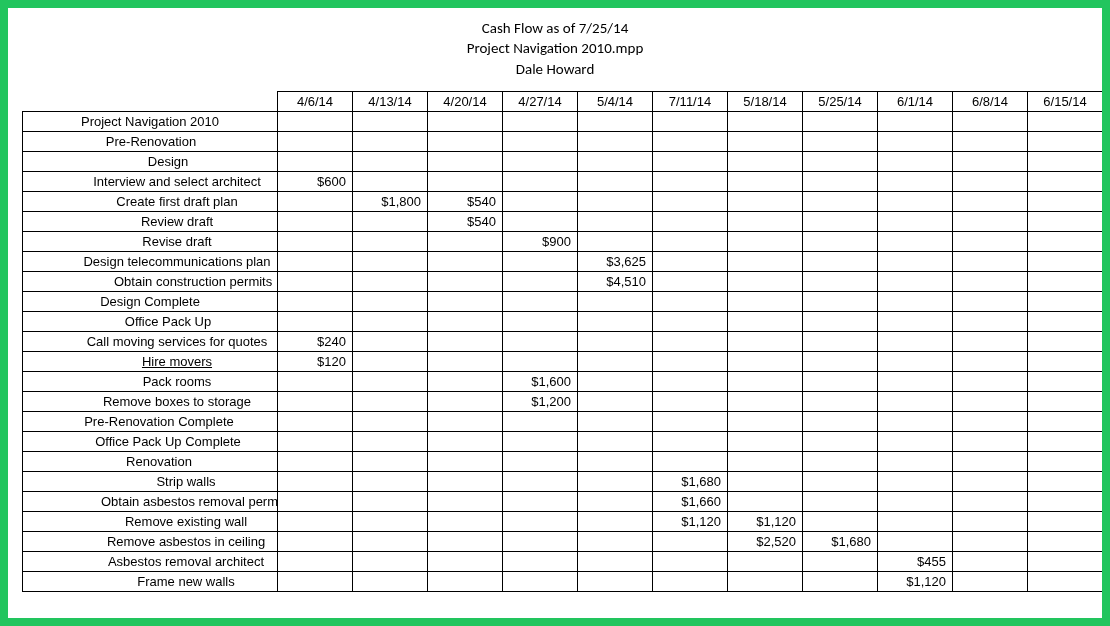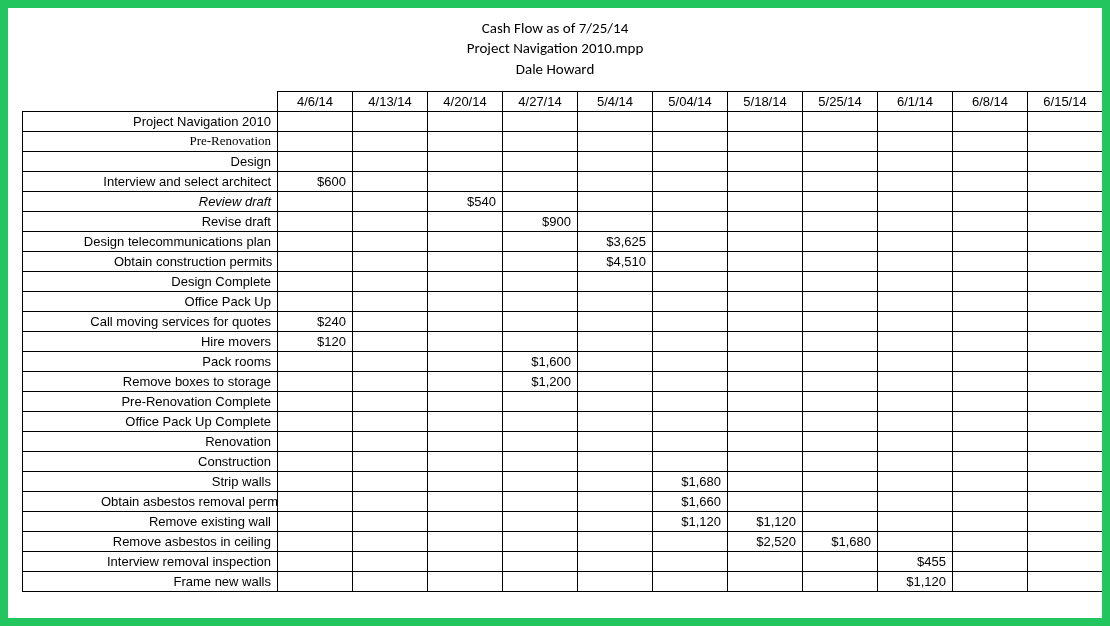--- a/index.html
+++ b/index.html
@@ -3,21 +3,21 @@
 <meta charset="utf-8">
 <style>
   html,body{margin:0;padding:0;background:#fff;font-family:"Segoe UI",Arial,sans-serif;font-size:13px;color:#000;}
   .page{box-sizing:border-box;width:1110px;height:626px;border:8px solid #22c55e;padding:10px 14px 0 14px;overflow:hidden;position:relative;}
   .header{text-align:center;font-size:15px;line-height:1.35;margin-bottom:12px;font-family:"Calibri","Segoe UI",Arial,sans-serif;}
   table{border-collapse:collapse;width:100%;table-layout:fixed;}
   th,td{border:1px solid #000;padding:1px 6px;height:17px;vertical-align:middle;font-size:13px;overflow:hidden;white-space:nowrap;}
   th{font-weight:normal;text-align:center;}
   thead th:first-child{border-top:none;border-left:none;}
   tbody td:first-child{border-left:1px solid #000;}
-  .task{text-align:right;}
+  .task{text-align:center;}
   .val{text-align:right;}
   col.namecol{width:255px;}
   col.datecol{width:75px;}
 </style>
 </head>
 <body>
 <div class="page">
   <div class="header">
     <div>Cash Flow as of 7/25/14</div>
     <div>Project Navigation 2010.mpp</div>
@@ -39,21 +39,21 @@
         <col class="datecol">
     </colgroup>
     <thead>
       <tr>
         <th></th>
         <th>4/6/14</th>
         <th>4/13/14</th>
         <th>4/20/14</th>
         <th>4/27/14</th>
         <th>5/4/14</th>
-        <th>5/04/14</th>
+        <th>7/11/14</th>
         <th>5/18/14</th>
         <th>5/25/14</th>
         <th>6/1/14</th>
         <th>6/8/14</th>
         <th>6/15/14</th>
       </tr>
     </thead>
     <tbody id="tbody">
         <tr>
           <td class="task" style="padding-left: 6px;">Project Navigation 2010</td>
@@ -63,21 +63,21 @@
           <td class="val"></td>
           <td class="val"></td>
           <td class="val"></td>
           <td class="val"></td>
           <td class="val"></td>
           <td class="val"></td>
           <td class="val"></td>
           <td class="val"></td>
         </tr>
         <tr>
-          <td class="task" style="padding-left: 8px; font-family: Liberation Serif, serif;">Pre-Renovation</td>
+          <td class="task" style="padding-left: 8px;">Pre-Renovation</td>
           <td class="val"></td>
           <td class="val"></td>
           <td class="val"></td>
           <td class="val"></td>
           <td class="val"></td>
           <td class="val"></td>
           <td class="val"></td>
           <td class="val"></td>
           <td class="val"></td>
           <td class="val"></td>
@@ -105,21 +105,35 @@
           <td class="val"></td>
           <td class="val"></td>
           <td class="val"></td>
           <td class="val"></td>
           <td class="val"></td>
           <td class="val"></td>
           <td class="val"></td>
           <td class="val"></td>
         </tr>
         <tr>
-          <td class="task" style="padding-left: 60px; font-style: italic;">Review draft</td>
+          <td class="task" style="padding-left: 60px;">Create first draft plan</td>
+          <td class="val"></td>
+          <td class="val">$1,800</td>
+          <td class="val">$540</td>
+          <td class="val"></td>
+          <td class="val"></td>
+          <td class="val"></td>
+          <td class="val"></td>
+          <td class="val"></td>
+          <td class="val"></td>
+          <td class="val"></td>
+          <td class="val"></td>
+        </tr>
+        <tr>
+          <td class="task" style="padding-left: 60px;">Review draft</td>
           <td class="val"></td>
           <td class="val"></td>
           <td class="val">$540</td>
           <td class="val"></td>
           <td class="val"></td>
           <td class="val"></td>
           <td class="val"></td>
           <td class="val"></td>
           <td class="val"></td>
           <td class="val"></td>
@@ -203,21 +217,21 @@
           <td class="val"></td>
           <td class="val"></td>
           <td class="val"></td>
           <td class="val"></td>
           <td class="val"></td>
           <td class="val"></td>
           <td class="val"></td>
           <td class="val"></td>
         </tr>
         <tr>
-          <td class="task" style="padding-left: 60px;">Hire movers</td>
+          <td class="task" style="padding-left: 60px; text-decoration: underline;">Hire movers</td>
           <td class="val">$120</td>
           <td class="val"></td>
           <td class="val"></td>
           <td class="val"></td>
           <td class="val"></td>
           <td class="val"></td>
           <td class="val"></td>
           <td class="val"></td>
           <td class="val"></td>
           <td class="val"></td>
@@ -274,34 +288,20 @@
           <td class="val"></td>
           <td class="val"></td>
           <td class="val"></td>
           <td class="val"></td>
           <td class="val"></td>
           <td class="val"></td>
           <td class="val"></td>
         </tr>
         <tr>
           <td class="task" style="padding-left: 24px;">Renovation</td>
-          <td class="val"></td>
-          <td class="val"></td>
-          <td class="val"></td>
-          <td class="val"></td>
-          <td class="val"></td>
-          <td class="val"></td>
-          <td class="val"></td>
-          <td class="val"></td>
-          <td class="val"></td>
-          <td class="val"></td>
-          <td class="val"></td>
-        </tr>
-        <tr>
-          <td class="task" style="padding-left: 42px;">Construction</td>
           <td class="val"></td>
           <td class="val"></td>
           <td class="val"></td>
           <td class="val"></td>
           <td class="val"></td>
           <td class="val"></td>
           <td class="val"></td>
           <td class="val"></td>
           <td class="val"></td>
           <td class="val"></td>
@@ -357,21 +357,21 @@
           <td class="val"></td>
           <td class="val"></td>
           <td class="val"></td>
           <td class="val">$2,520</td>
           <td class="val">$1,680</td>
           <td class="val"></td>
           <td class="val"></td>
           <td class="val"></td>
         </tr>
         <tr>
-          <td class="task" style="padding-left: 78px;">Interview removal inspection</td>
+          <td class="task" style="padding-left: 78px;">Asbestos removal architect</td>
           <td class="val"></td>
           <td class="val"></td>
           <td class="val"></td>
           <td class="val"></td>
           <td class="val"></td>
           <td class="val"></td>
           <td class="val"></td>
           <td class="val"></td>
           <td class="val">$455</td>
           <td class="val"></td>

